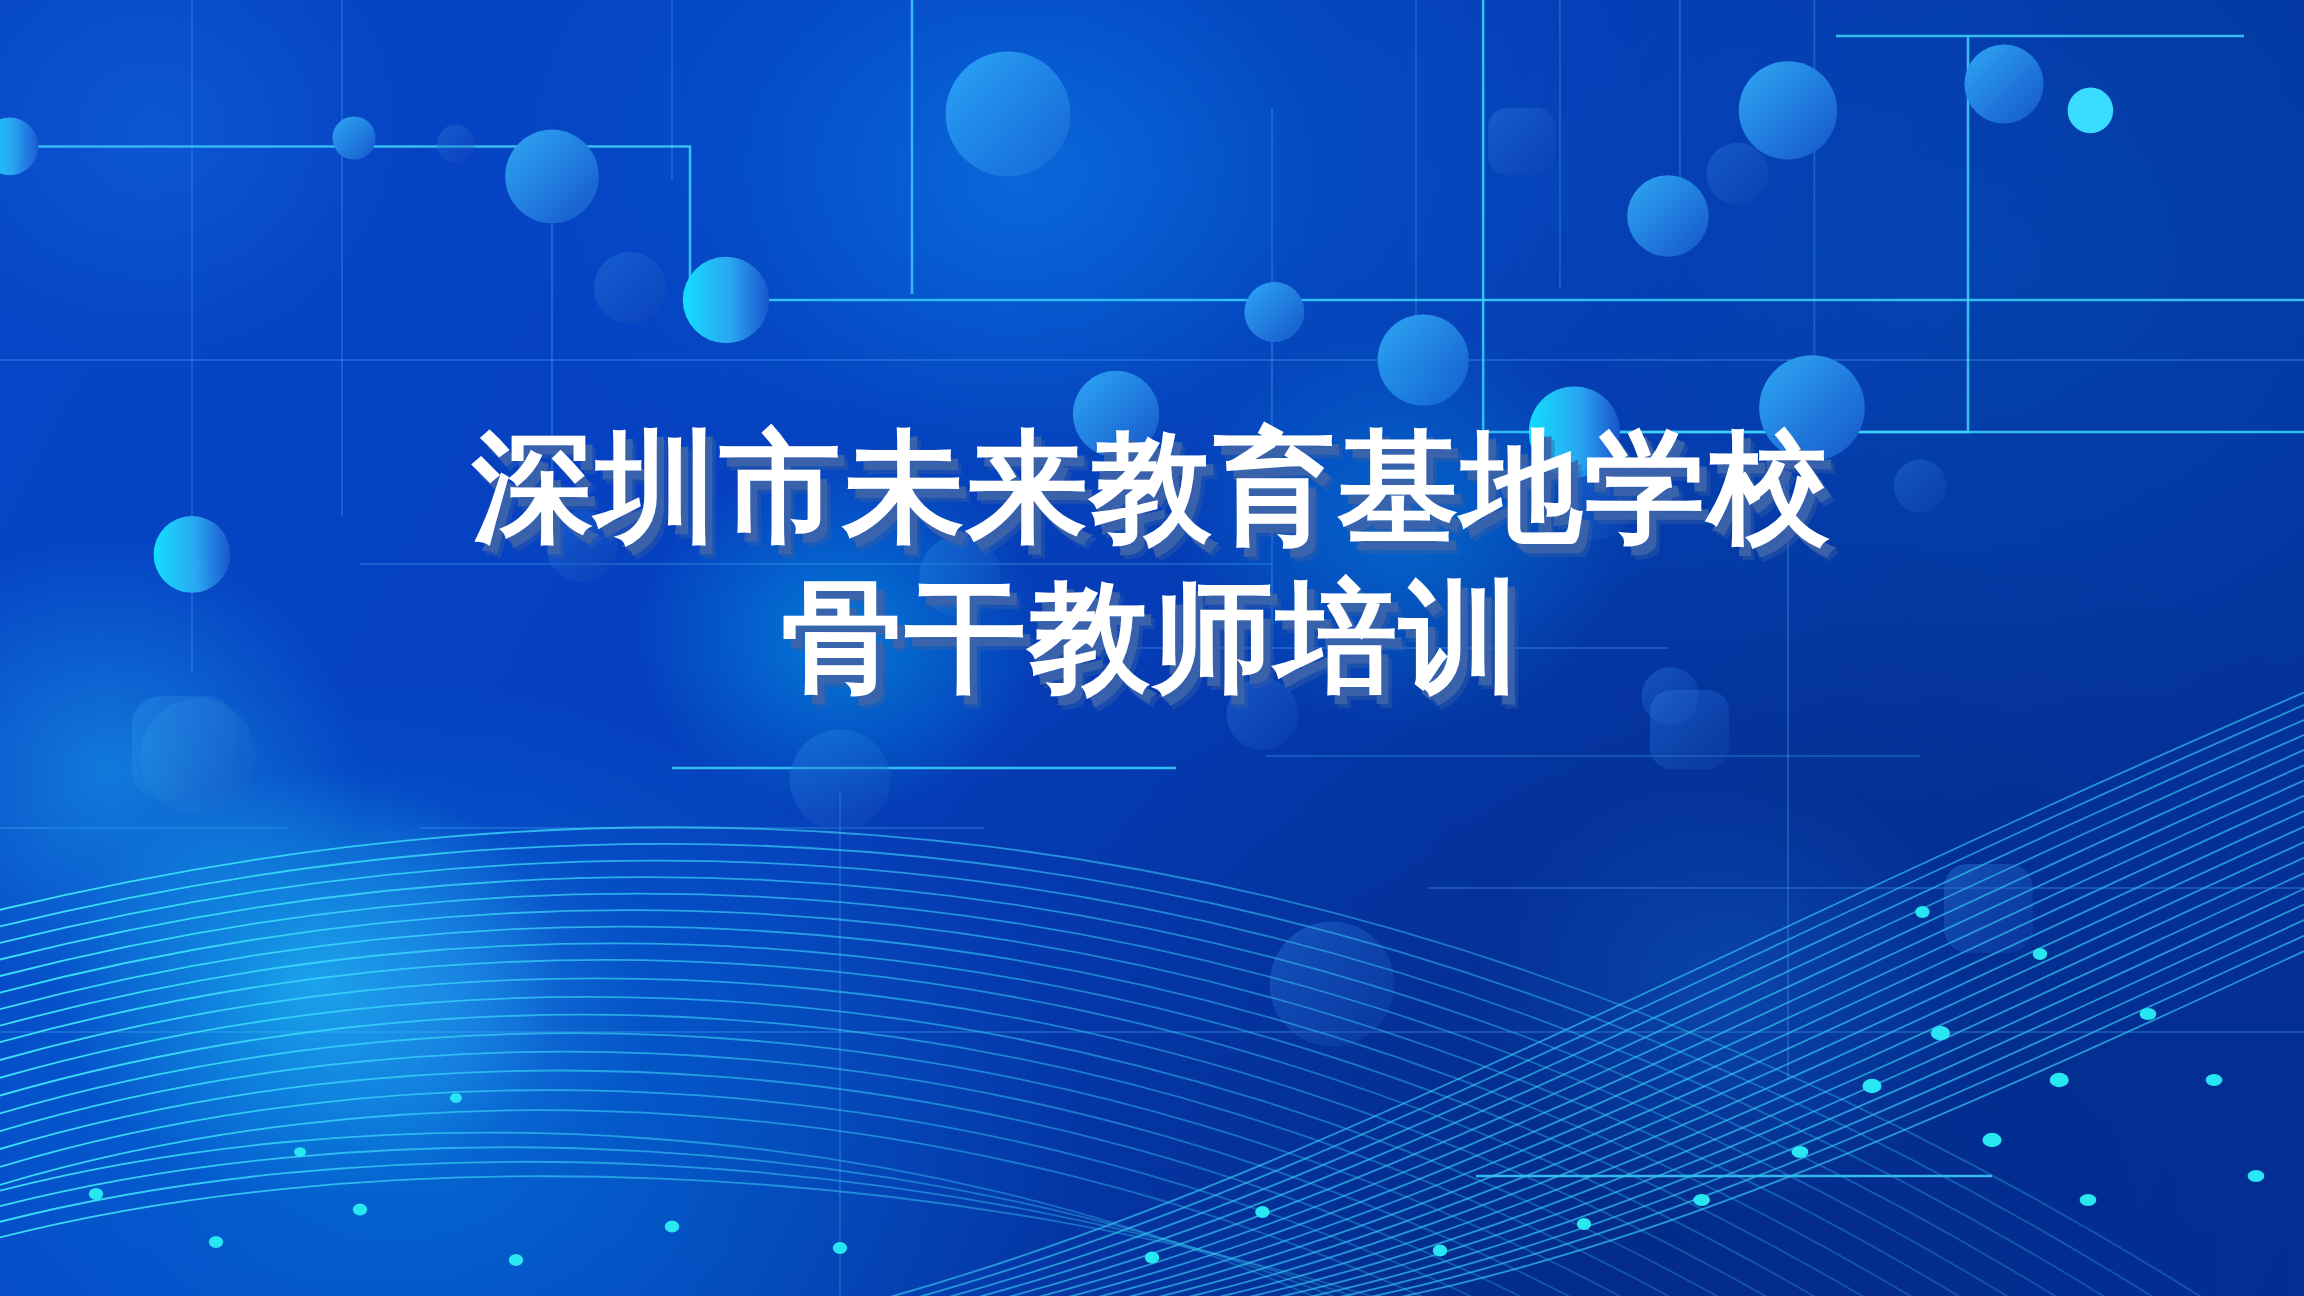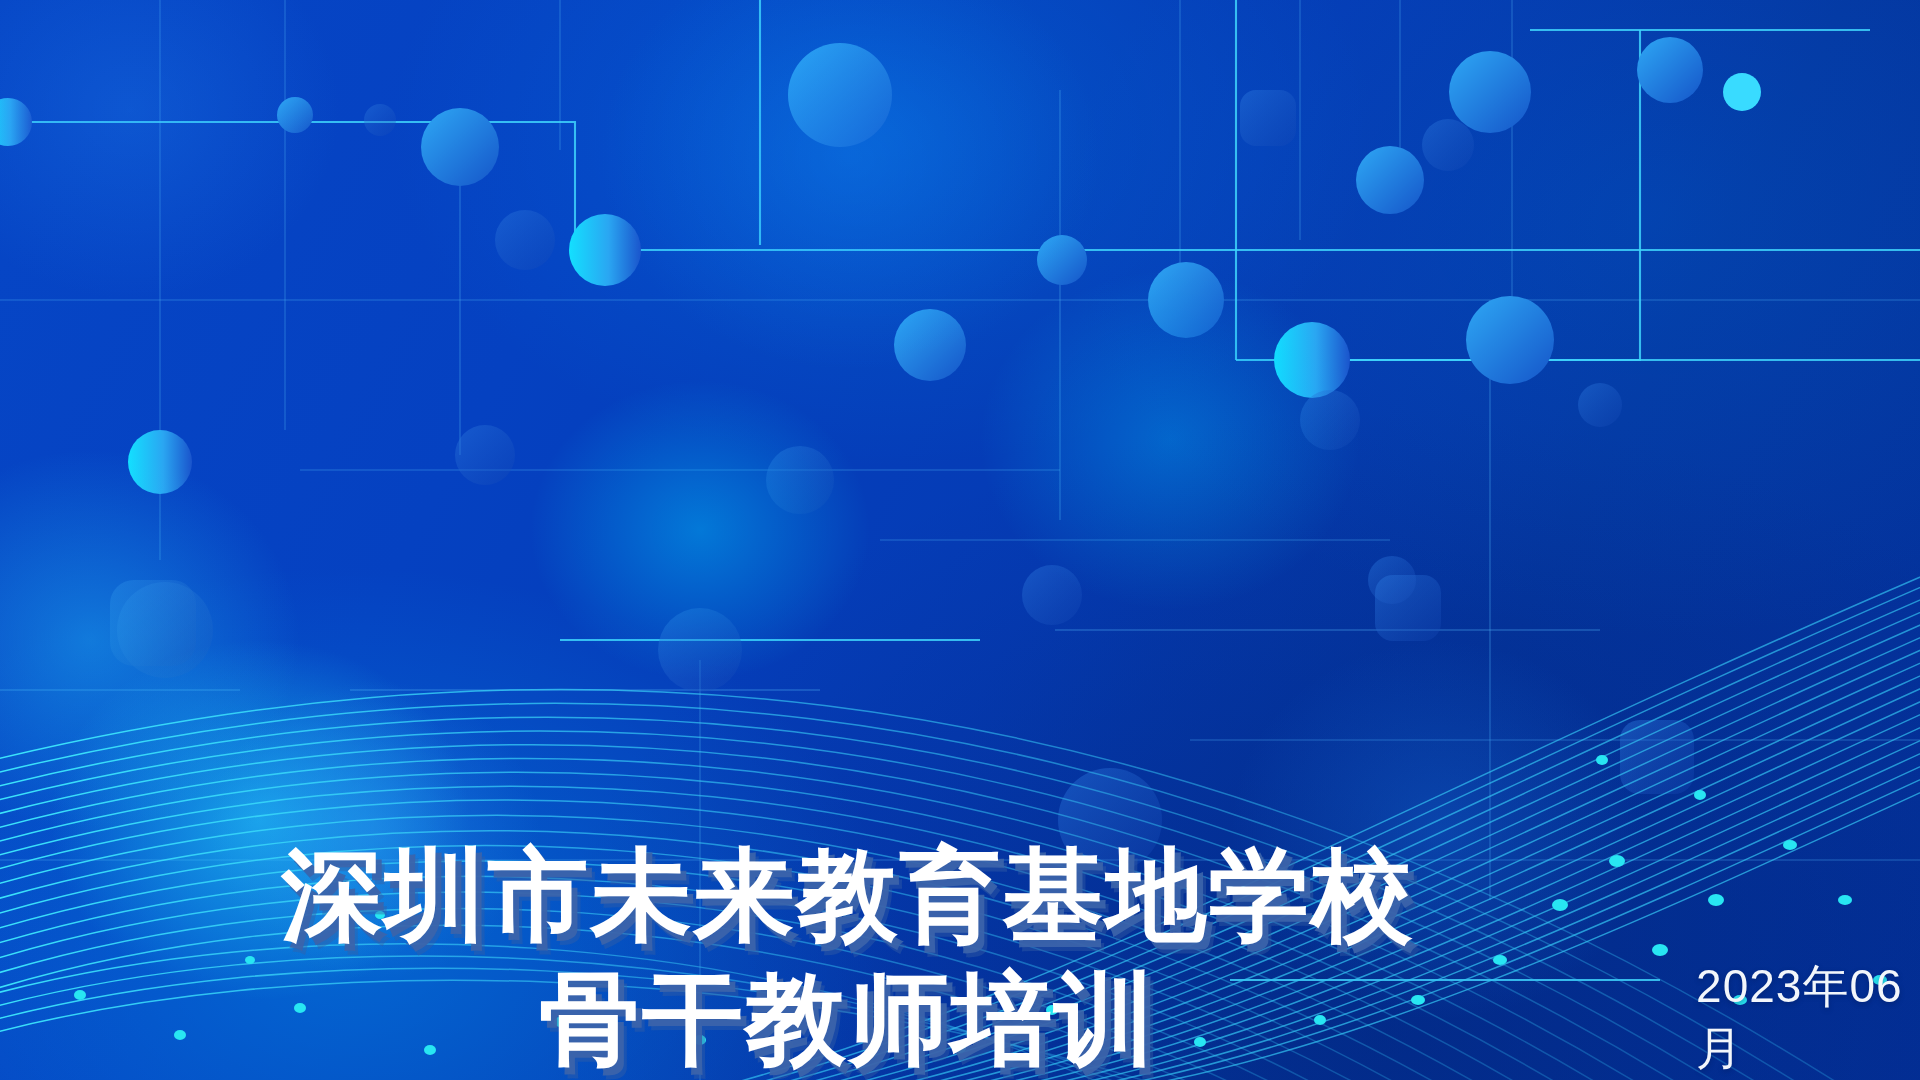--- a/index.html
+++ b/index.html
@@ -25,22 +25,22 @@
   
   .glow{ position:absolute; border-radius:50%; pointer-events:none; }
 
   
   .waves{ position:absolute; inset:0; }
   .waves svg{ display:block; width:1920px; height:1080px; }
 
   
   .content{
     position:absolute; left:0; right:0; top:0; bottom:0;
-    display:flex; flex-direction:row;
-    align-items:flex-end; justify-content:flex-start;
+    display:flex; flex-direction:column;
+    align-items:flex-start; justify-content:flex-start;
   }
   .title-block{ margin-top:348px; width:100%; text-align:center; }
 
   .title-line{
     color:#ffffff;
     font-size:101px;
     font-weight:bold;
     line-height:1.18;
     letter-spacing:2px;
     text-shadow:
@@ -253,16 +253,15 @@
         <ellipse cx="1700" cy="795" rx="6" ry="5"></ellipse>
       </g>
     </svg>
   </div>
 
   <div class="content">
     <div class="title-block">
       <div class="title-line">深圳市未来教育基地学校</div>
       <div class="title-line second">骨干教师培训</div>
     </div>
-    <div class="date">2023年06月</div>
   </div>
 
 </div>
 
 </body></html>

